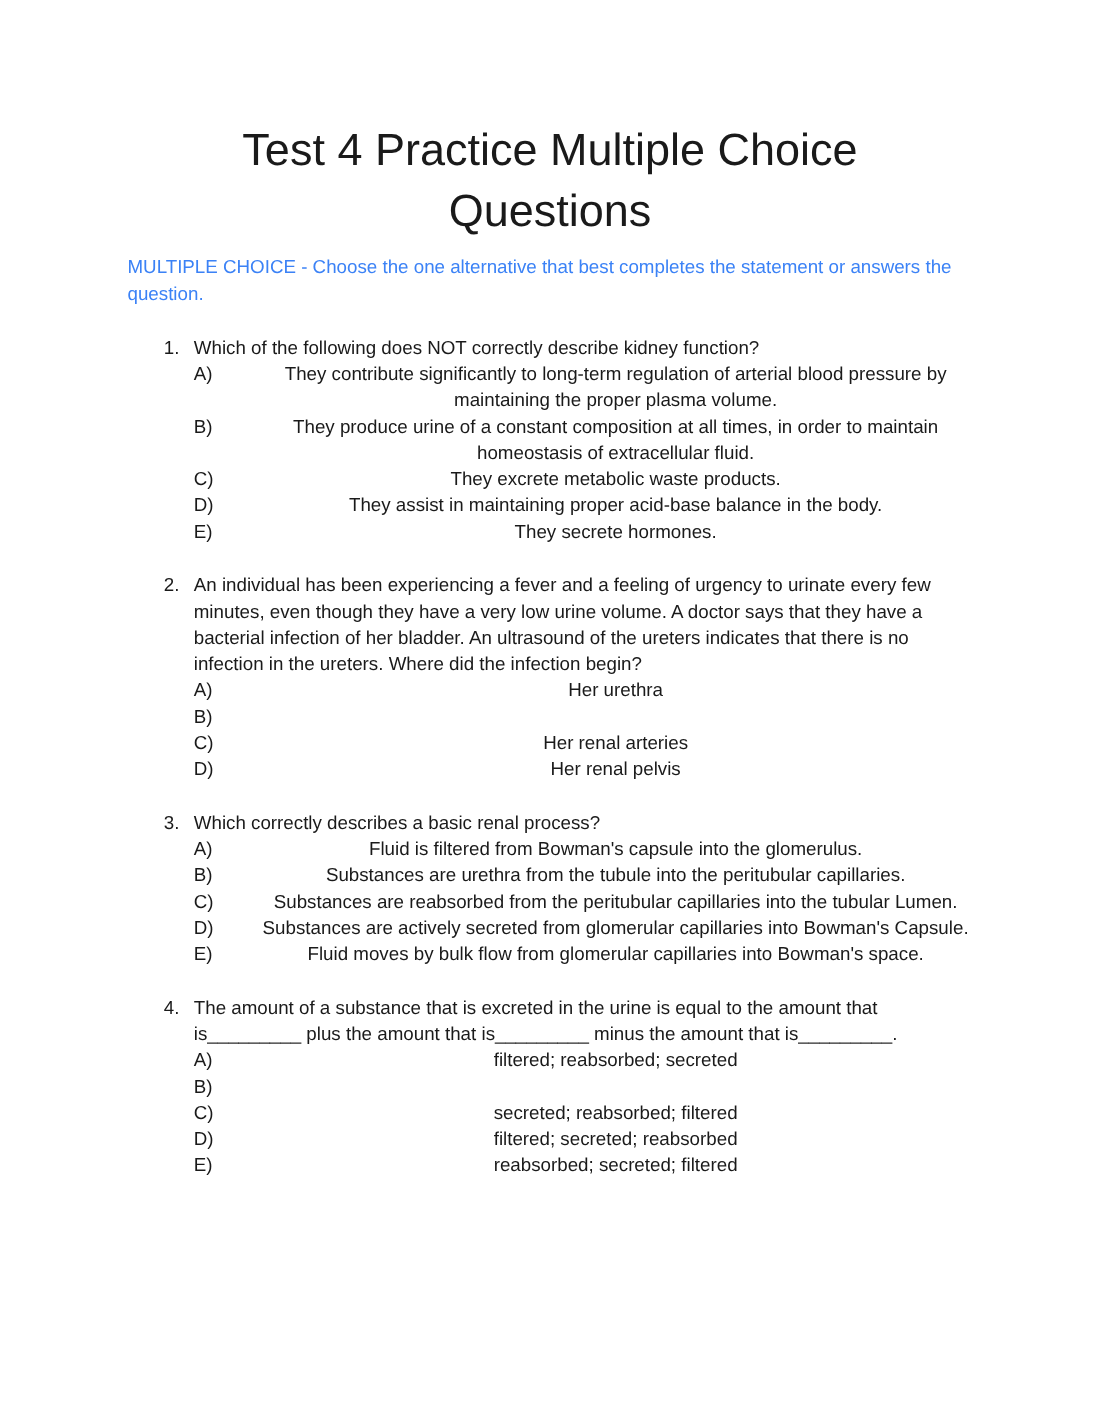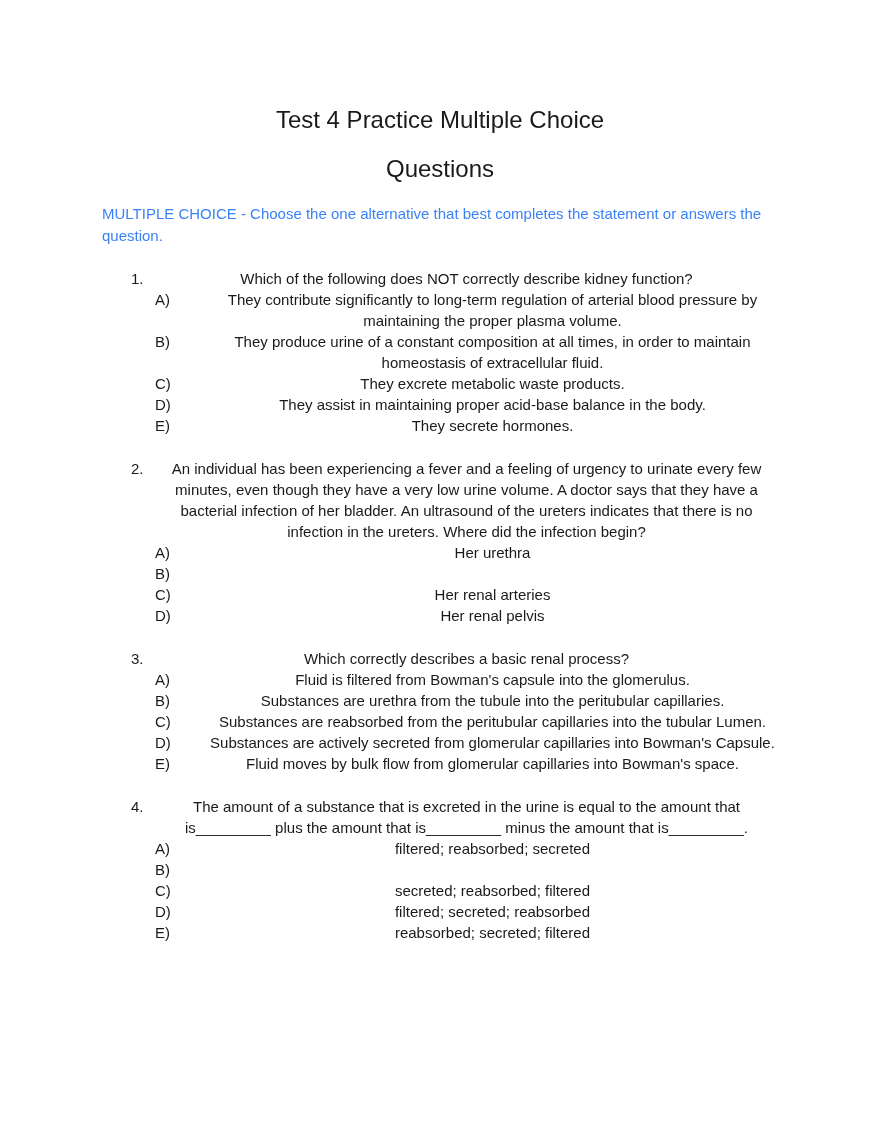--- a/index.html
+++ b/index.html
@@ -11,21 +11,21 @@
     position: relative;
     width: 880px;
     height: 1139px;
     background: #ffffff;
     overflow: hidden;
     color: #1a1a1a;
     font-family: "Liberation Sans", sans-serif;
   }
   .doc-title {
     margin: 95px 102px 0 102px;
-    font-size: 24px;
+    font-size: 36px;
     line-height: 49px;
     font-weight: 400;
     text-align: center;
     color: #1a1a1a;
   }
   .instructions {
     margin: 10px 102px 0 102px;
     font-size: 15px;
     line-height: 21.5px;
     color: #3b82f6;
@@ -43,21 +43,20 @@
   .q-row {
     display: flex;
     align-items: flex-start;
   }
   .q-num {
     flex: none;
     width: 24px;
   }
   .q-stem {
     flex: 1;
-    text-align: center;
   }
   .option-row {
     display: flex;
     align-items: flex-start;
     padding-left: 24px;
   }
   .opt-letter {
     flex: none;
     width: 52px;
   }

